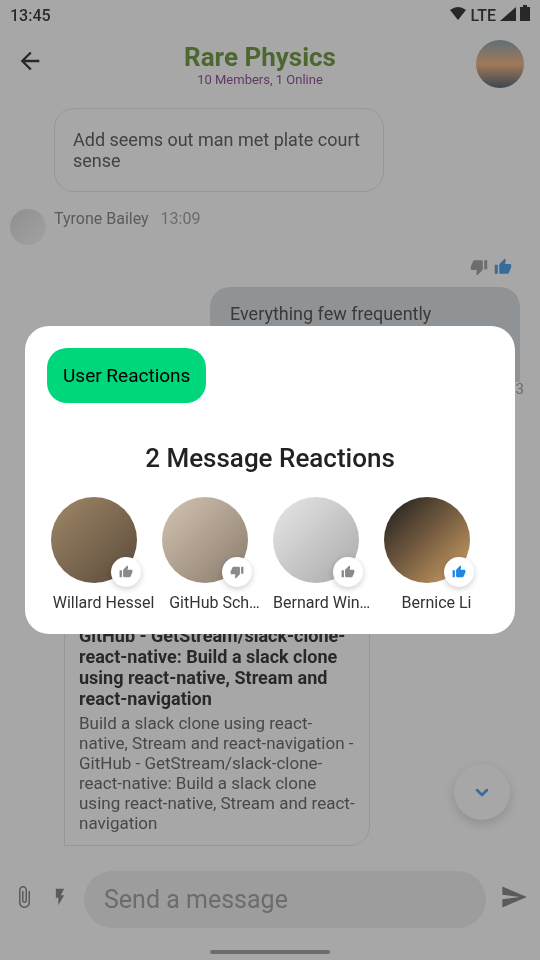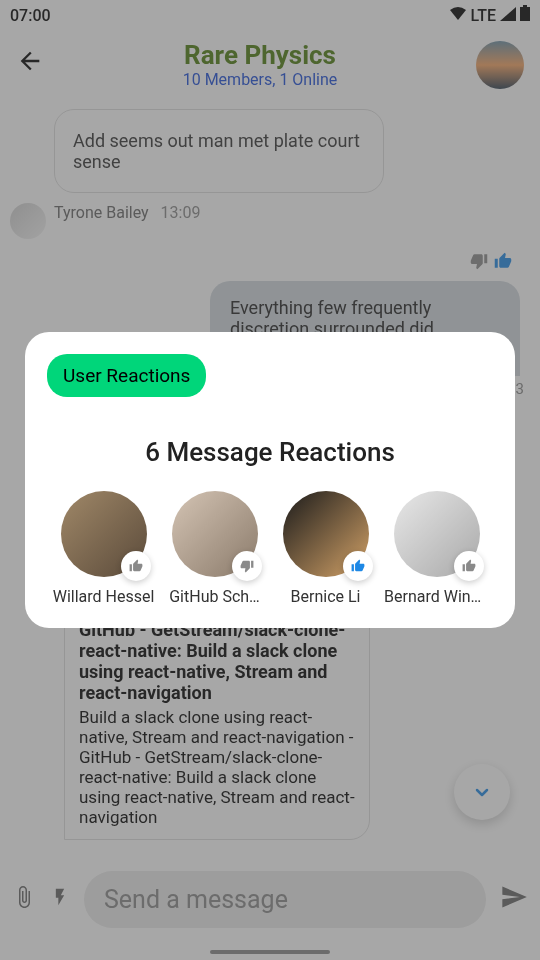--- a/index.html
+++ b/index.html
@@ -23,21 +23,21 @@
     .status-right { display: flex; gap: 4px; align-items: center; }
     .header {
       display: flex;
       align-items: center;
       padding: 10px 16px;
       gap: 12px;
     }
     .back-btn { font-size: 28px; font-weight: bold; }
     .header-center { flex: 1; text-align: center; }
     .header-title { font-size: 26px; font-weight: 700; color: #4d7c0f; }
-    .header-sub { font-size: 16px; color: #1d4ed8; }
+    .header-sub { font-size: 13px; color: #701a75; }
     .avatar {
       width: 48px; height: 48px; border-radius: 50%;
       background: linear-gradient(to bottom, #6b8fa3 0%, #f4a261 50%, #2c3e50 100%);
     }
     .chat-content { padding: 8px 10px; }
     .msg-row { display: flex; align-items: flex-start; gap: 8px; margin-bottom: 6px; }
     .msg-avatar {
       width: 36px; height: 36px; border-radius: 50%;
       background: #ccc; flex-shrink: 0;
     }
@@ -74,21 +74,21 @@
     .card {
       border: 1px solid #ddd;
       border-radius: 20px 20px 20px 0;
       margin-left: 54px;
       margin-right: 160px;
       margin-top: 10px;
       overflow: hidden;
     }
     .card-body { padding: 12px 14px; }
     .card-title { font-weight: 700; font-size: 18px; color: #000000; }
-    .card-desc { font-size: 17px; color: #000000; margin-top: 4px; }
+    .card-desc { font-size: 17px; color: #404040; margin-top: 4px; }
     .input-bar {
       position: absolute;
       bottom: 24px;
       left: 0; right: 0;
       display: flex;
       align-items: center;
       padding: 8px 12px;
       gap: 14px;
     }
     .input-icon { font-size: 24px; color: #666; }
@@ -137,40 +137,40 @@
       border-radius: 24px;
       width: 490px;
       padding: 22px;
       position: relative;
     }
     .pill {
       display: inline-block;
       background: #00d67a;
       color: #000;
       border-radius: 20px;
-      padding: 10px 16px;
+      padding: 16px 16px;
       font-size: 19px;
     }
     .modal-title {
       text-align: center;
       font-size: 26px;
       font-weight: 500;
       color: #222;
       margin-top: 40px;
     }
     .reaction-grid {
       display: flex;
       justify-content: space-between;
       margin-top: 24px;
       padding: 0 4px;
     }
     .reaction-user {
       display: flex;
       flex-direction: column;
-      align-items: center;
+      align-items: flex-start;
       width: 105px;
     }
     .user-avatar-wrap { position: relative; }
     .user-avatar {
       width: 86px; height: 86px; border-radius: 50%;
       background: #c8b8a0;
     }
     .user-avatar.u1 { background: linear-gradient(135deg, #a08868, #5a4a3a); }
     .user-avatar.u2 { background: linear-gradient(135deg, #d4c4b4, #8a7a6a); }
     .user-avatar.u3 { background: linear-gradient(135deg, #e8e8e8, #a8a8a8); }
@@ -204,21 +204,21 @@
       right: 16px;
       top: 380px;
       font-size: 15px;
       color: #888;
     }
   </style>
 </head>
 <body>
 
 <div class="status-bar">
-  <span>07:00</span>
+  <span>13:45</span>
   <div class="status-right">
     <span>
       <svg width="18" height="14" viewBox="0 0 18 14">
           <path d="M9 13 L1 3 Q9 -3 17 3 Z" fill="#000"></path>
         </svg>
     </span>
     <span>LTE</span>
     <span>
       <svg width="16" height="14" viewBox="0 0 16 14">
           <path d="M0 14 L16 14 L16 0 Z" fill="#000"></path>
@@ -242,21 +242,21 @@
   <div class="header-center">
     <div class="header-title">Rare Physics</div>
     <div class="header-sub">10 Members, 1 Online</div>
   </div>
   <div class="avatar"></div>
 </div>
 
 <div class="chat-content">
   <div class="bubble">Add seems out man met plate court sense</div>
 
-  <div class="msg-row" style="margin-top:10px">
+  <div class="msg-row" style="margin-top:17px">
     <div class="msg-avatar a2"></div>
     <div>
       <span class="msg-name">Tyrone Bailey</span>
       <span class="msg-time">13:09</span>
     </div>
   </div>
 
   <div class="reactions-row">
     <span class="react-icon thumbs-down">
       <svg width="18" height="18" viewBox="0 0 24 24">
@@ -305,21 +305,21 @@
         <path fill="#666" d="M2.01 21L23 12 2.01 3 2 10l15 2-15 2z"></path>
       </svg>
   </span>
 </div>
 
 <div class="home-indicator"></div>
 
 <div class="overlay">
   <div class="modal">
     <span class="pill">User Reactions</span>
-    <div class="modal-title">6 Message Reactions</div>
+    <div class="modal-title">2 Message Reactions</div>
     <div class="reaction-grid">
       <div class="reaction-user">
         <div class="user-avatar-wrap">
           <div class="user-avatar u1"></div>
           <div class="reaction-badge gray">
             <svg width="14" height="14" viewBox="0 0 24 24">
                 <path fill="#8a8a8a" d="M1 21h4V9H1v12zm22-11c0-1.1-.9-2-2-2h-6.31l.95-4.57.03-.32c0-.41-.17-.79-.44-1.06L14.17 1 7.59 7.59C7.22 7.95 7 8.45 7 9v10c0 1.1.9 2 2 2h9c.83 0 1.54-.5 1.84-1.22l3.02-7.05c.09-.23.14-.47.14-.73v-2z"></path>
               </svg>
           </div>
         </div>
@@ -331,35 +331,35 @@
           <div class="reaction-badge gray">
             <svg width="14" height="14" viewBox="0 0 24 24">
                 <path fill="#8a8a8a" d="M15 3H6c-.83 0-1.54.5-1.84 1.22l-3.02 7.05c-.09.23-.14.47-.14.73v2c0 1.1.9 2 2 2h6.31l-.95 4.57-.03.32c0 .41.17.79.44 1.06L9.83 23l6.59-6.59c.36-.36.58-.86.58-1.41V5c0-1.1-.9-2-2-2zm4 0v12h4V3h-4z"></path>
               </svg>
           </div>
         </div>
         <div class="user-name">GitHub Sch…</div>
       </div>
       <div class="reaction-user">
         <div class="user-avatar-wrap">
+          <div class="user-avatar u3"></div>
+          <div class="reaction-badge gray">
+            <svg width="14" height="14" viewBox="0 0 24 24">
+                <path fill="#8a8a8a" d="M1 21h4V9H1v12zm22-11c0-1.1-.9-2-2-2h-6.31l.95-4.57.03-.32c0-.41-.17-.79-.44-1.06L14.17 1 7.59 7.59C7.22 7.95 7 8.45 7 9v10c0 1.1.9 2 2 2h9c.83 0 1.54-.5 1.84-1.22l3.02-7.05c.09-.23.14-.47.14-.73v-2z"></path>
+              </svg>
+          </div>
+        </div>
+        <div class="user-name">Bernard Wind…</div>
+      </div>
+      <div class="reaction-user">
+        <div class="user-avatar-wrap">
           <div class="user-avatar u4"></div>
           <div class="reaction-badge blue">
             <svg width="14" height="14" viewBox="0 0 24 24">
                 <path fill="#1e88e5" d="M1 21h4V9H1v12zm22-11c0-1.1-.9-2-2-2h-6.31l.95-4.57.03-.32c0-.41-.17-.79-.44-1.06L14.17 1 7.59 7.59C7.22 7.95 7 8.45 7 9v10c0 1.1.9 2 2 2h9c.83 0 1.54-.5 1.84-1.22l3.02-7.05c.09-.23.14-.47.14-.73v-2z"></path>
               </svg>
           </div>
         </div>
         <div class="user-name">Bernice Li</div>
       </div>
-      <div class="reaction-user">
-        <div class="user-avatar-wrap">
-          <div class="user-avatar u3"></div>
-          <div class="reaction-badge gray">
-            <svg width="14" height="14" viewBox="0 0 24 24">
-                <path fill="#8a8a8a" d="M1 21h4V9H1v12zm22-11c0-1.1-.9-2-2-2h-6.31l.95-4.57.03-.32c0-.41-.17-.79-.44-1.06L14.17 1 7.59 7.59C7.22 7.95 7 8.45 7 9v10c0 1.1.9 2 2 2h9c.83 0 1.54-.5 1.84-1.22l3.02-7.05c.09-.23.14-.47.14-.73v-2z"></path>
-              </svg>
-          </div>
-        </div>
-        <div class="user-name">Bernard Wind…</div>
-      </div>
     </div>
   </div>
 </div>
 
 </body></html>

